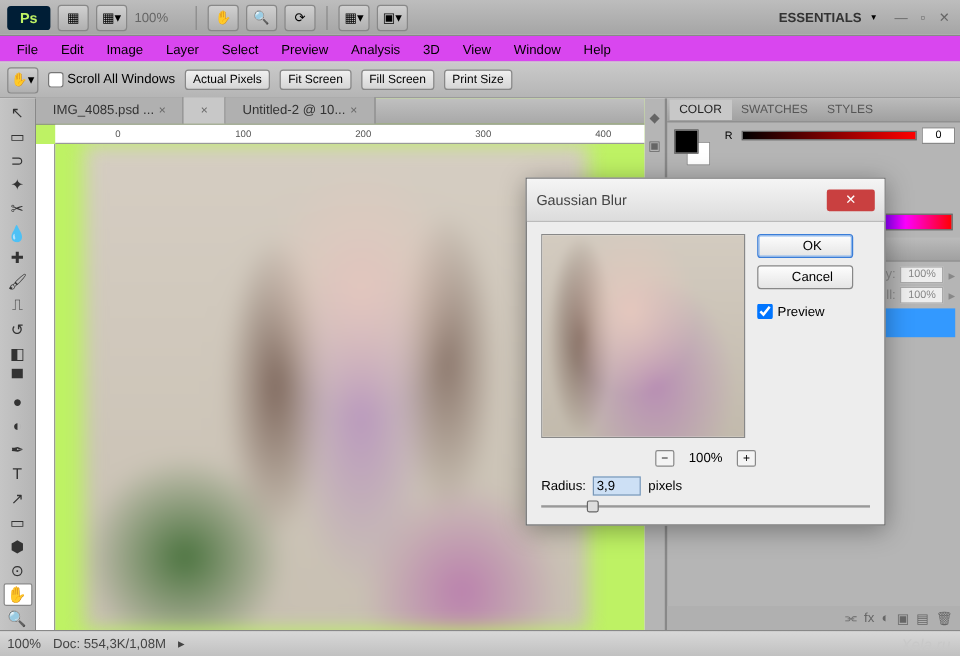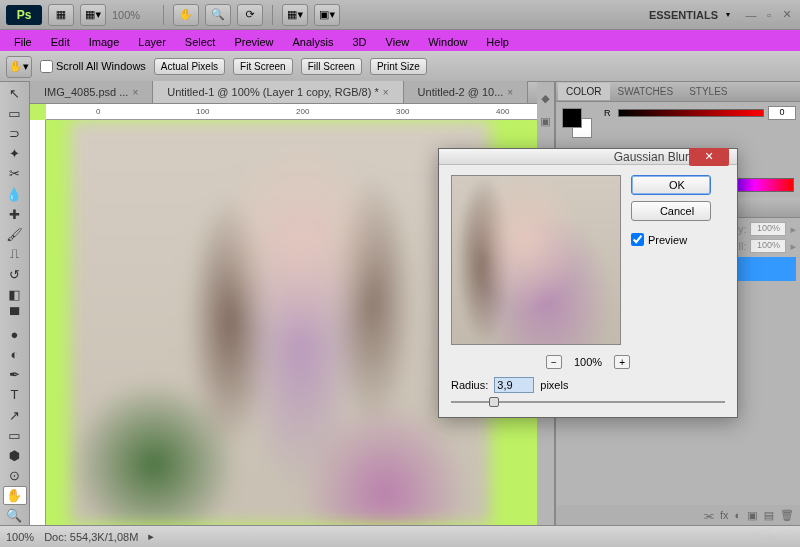--- a/index.html
+++ b/index.html
@@ -56,21 +56,21 @@
 .layers-body { flex:1;padding:4px;}
 .layer-opt { display:flex;justify-content:flex-end;gap:4px;align-items:center;margin-bottom:3px;font-size:10px;color:#888; }
 .layer-opt .pct { width:36px;height:14px;background:#eee;border:1px solid #aaa;font-size:9px;text-align:center;color:#888; }
 .layer-row { height:24px;background:#3399ff;margin-top:4px; }
 .layer-icons { height:20px;background:#b0b0b0;display:flex;align-items:center;justify-content:flex-end;gap:6px;padding:0 6px;color:#666;font-size:11px; }
 .panel-collapse { width:18px;background:#b5b5b5;border-right:1px solid #888;display:flex;flex-direction:column;align-items:center;padding-top:10px;gap:10px;color:#666; }
 .statusbar { height:22px;background:linear-gradient(#d8d8d8,#c0c0c0);border-top:1px solid #888;display:flex;align-items:center;padding:0 6px;gap:10px;font-size:10px;color:#444; }
 
 
 .dialog { position:absolute; left:438px; top:148px; width:300px; background:#ededed;border:1px solid #666;box-shadow:0 4px 20px rgba(0,0,0,0.35); }
-.dlg-title { height:16px;background:linear-gradient(#f5f5f5,#dcdcdc);display:flex;align-items:center;padding:0 8px;border-bottom:1px solid #bbb;text-align:right; }
+.dlg-title { height:36px;background:linear-gradient(#f5f5f5,#dcdcdc);display:flex;align-items:center;padding:0 8px;border-bottom:1px solid #bbb; }
 .dlg-title span { flex:1;color:#444;font-size:12px; }
 .dlg-close { width:40px;height:18px;background:#c94040;color:#fff;display:flex;align-items:center;justify-content:center;border-radius:2px;font-size:11px; }
 .dlg-body { display:flex;padding:10px 12px 10px 12px;gap:10px; }
 .preview { width:170px;height:170px;background:#fff;border:1px solid #888;overflow:hidden;position:relative; }
 .preview-img { position:absolute;inset:-20px;background:radial-gradient(ellipse 80px 100px at 45% 40%, rgba(230,200,190,0.95), transparent 70%),radial-gradient(ellipse 90px 120px at 55% 70%, rgba(180,130,180,0.8), transparent 75%),radial-gradient(ellipse 40px 120px at 25% 50%, rgba(90,60,50,0.7), transparent 70%),linear-gradient(#d5cdc2,#c0b8aa);filter:blur(3px); }
 .dlg-btns { display:flex;flex-direction:column;gap:6px;width:80px; }
 .dlg-btn { height:20px;background:linear-gradient(#fdfdfd,#e5e5e5);border:1px solid #888;border-radius:3px;display:flex;align-items:center;justify-content:center;font-size:11px;padding-left:12px; }
 .dlg-btn.default { border:1px solid #3a7dd8;box-shadow:0 0 0 1px #8ab6ed inset; }
 .dlg-chk { display:flex;align-items:center;gap:4px;margin-top:6px;font-size:11px; }
 .zoom-row { display:flex;align-items:center;justify-content:center;gap:12px;padding:0 12px 8px; }
@@ -159,21 +159,20 @@
     <div class="tool">🔍</div>
   </div>
 
   <div class="canvas-area">
     <div class="doc-tabs">
       <div class="doc-tab">
           <span>IMG_4085.psd ...</span>
           <span class="tab-close">×</span>
         </div>
       <div class="doc-tab active">
-          <span>Untitled-1 @ 100% (Layer 1 copy, RGB/8) *</span>
           <span class="tab-close">×</span>
         </div>
       <div class="doc-tab">
           <span>Untitled-2 @ 10...</span>
           <span class="tab-close">×</span>
         </div>
     </div>
     <div class="ruler-h">
       <span class="ruler-tick" style="left:50px">0</span>
       <span class="ruler-tick" style="left:150px">100</span>

